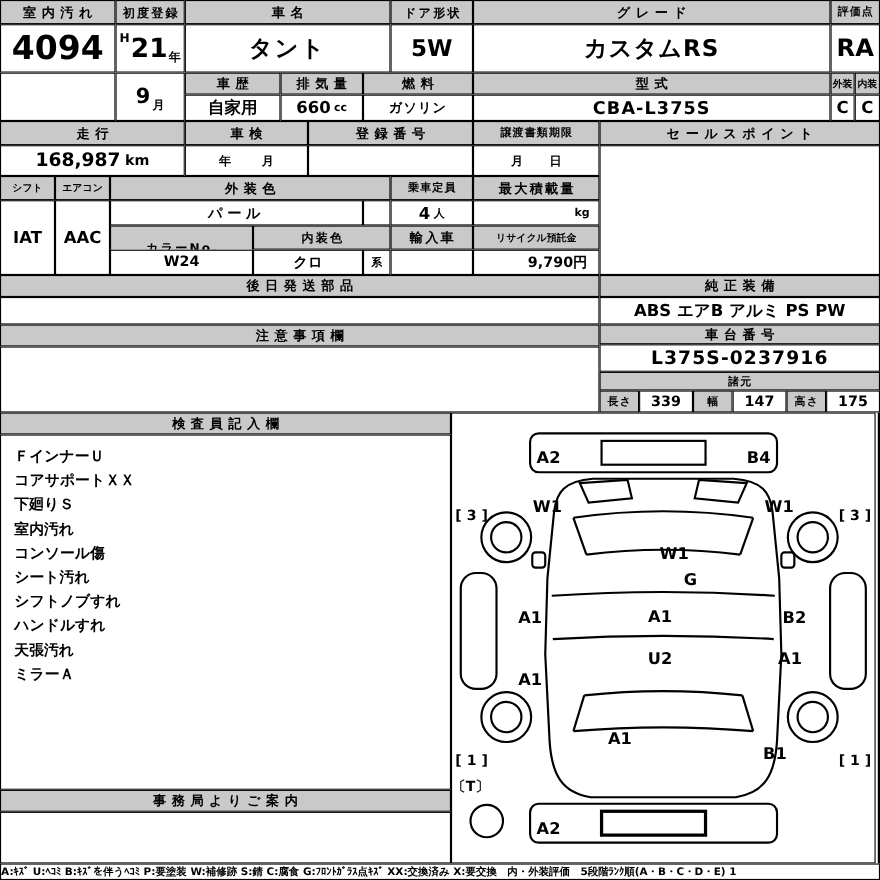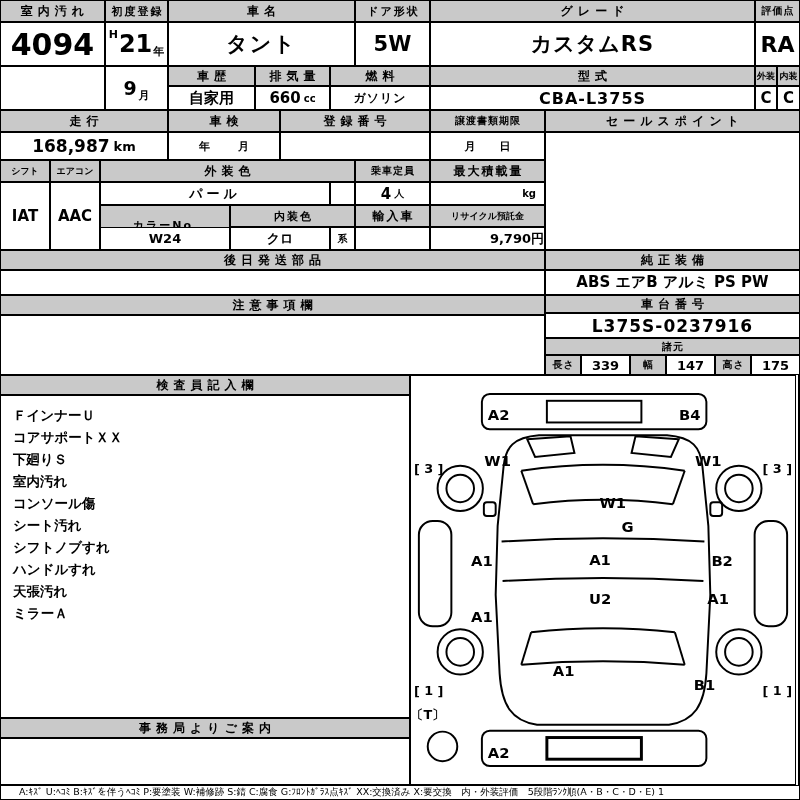--- a/index.html
+++ b/index.html
@@ -12,22 +12,22 @@
   .hdr  { background:#c9c9c9; font-weight:bold; font-size:12px;
           letter-spacing:5px; text-indent:5px; }
   .val  { font-weight:bold; }
   .s9   { font-size:9px;  letter-spacing:0; text-indent:0; }
   .s10  { font-size:10px; letter-spacing:1px; text-indent:1px; }
   .s10b { font-size:12px; letter-spacing:2px; text-indent:2px; }
   .s11  { font-size:11px; letter-spacing:2px; text-indent:2px; }
   .right  { justify-content:flex-end; }
   .notes-area { display:block; padding:8px 12px; font-weight:bold;
                 font-size:13.5px; line-height:22px; }
-  .legend { font-size:9.5px; font-weight:normal; justify-content:flex-start;
-            padding-left:18px; letter-spacing:0; }
+  .legend { font-size:9.5px; font-weight:bold; justify-content:flex-start;
+            padding-left:0; letter-spacing:0; }
   .sup { font-size:11px; align-self:flex-start; margin-top:5px; }
   .sub { font-size:11px; align-self:flex-end; margin-bottom:6px; }
   .unit { font-size:10px; margin-left:3px; }
   svg .ln  { fill:none; stroke:#000; stroke-width:2; }
   svg .lnb { stroke-width:3; }
   svg text { font-family:"DejaVu Sans","Liberation Sans",sans-serif;
              font-weight:bold; fill:#000; font-size:15px; }
   svg text.sm { font-size:13px; }
 </style>
 </head>
@@ -127,21 +127,21 @@
   <div class="cell hdr s11" style="left:100px;top:205px;width:130px;height:40px">カラーNo.</div>
   <div class="cell hdr s11" style="left:230px;top:205px;width:125px;height:22px">内装色</div>
   <div class="cell val" style="left:100px;top:227px;width:130px;height:23px;font-size:13px">W24</div>
   <div class="cell val" style="left:230px;top:227px;width:100px;height:23px;font-size:13px">クロ</div>
   <div class="cell val" style="left:330px;top:227px;width:25px;height:23px;font-size:10px">系</div>
 
   <div class="cell hdr s10b" style="left:355px;top:205px;width:75px;height:22px">輸入車</div>
   <div class="cell" style="left:355px;top:227px;width:75px;height:23px"></div>
 
   <div class="cell hdr s9" style="left:430px;top:205px;width:115px;height:22px">リサイクル預託金</div>
-  <div class="cell val right" style="left:430px;top:227px;width:115px;height:23px;font-size:13px;">9,790円</div>
+  <div class="cell val right" style="left:430px;top:227px;width:115px;height:23px;font-size:13px;padding-right:10px">9,790円</div>
 
   <div class="cell hdr" style="left:0;top:250px;width:545px;height:20px">後日発送部品</div>
   <div class="cell" style="left:0;top:270px;width:545px;height:25px"></div>
 
   <div class="cell hdr" style="left:545px;top:250px;width:255px;height:20px">純正装備</div>
   <div class="cell val" style="left:545px;top:270px;width:255px;height:25px;font-size:15px">ABS エアB アルミ PS PW</div>
 
   <div class="cell hdr" style="left:0;top:295px;width:545px;height:20px">注意事項欄</div>
   <div class="cell" style="left:0;top:315px;width:545px;height:60px"></div>
 

